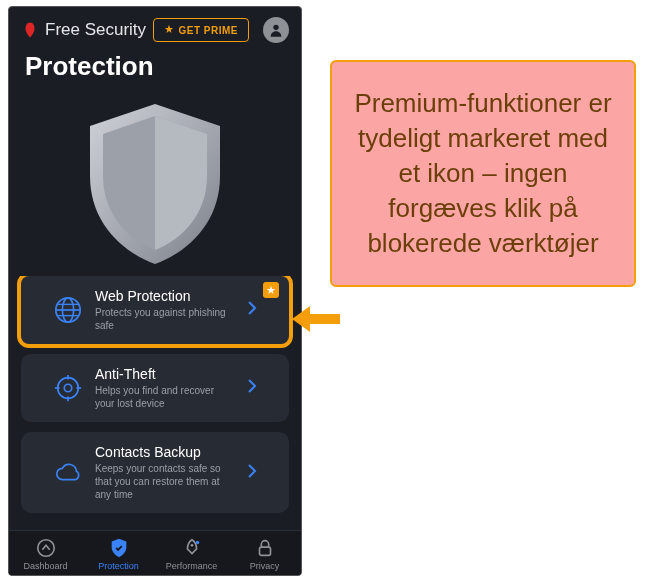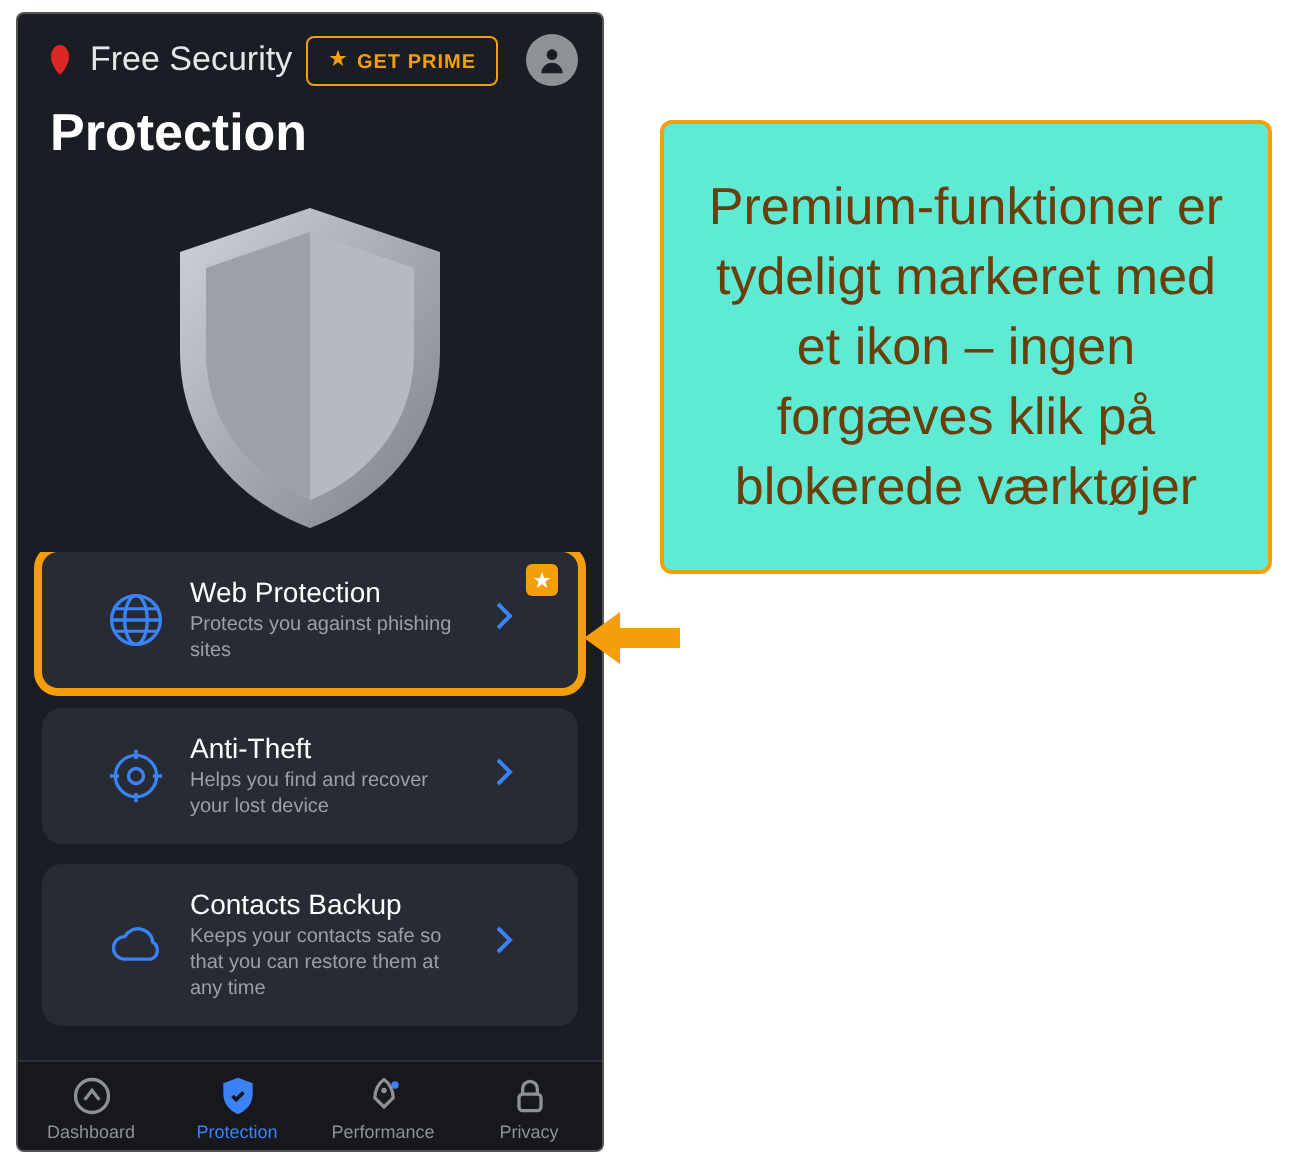--- a/index.html
+++ b/index.html
@@ -106,21 +106,21 @@
   gap: 2px;
 }
 .nav-icon { width: 22px; height: 22px; }
 .nav-label { font-size: 9px; color: #8e9196; }
 .nav-item.active .nav-label { color: #3b82f6; }
 
 .callout {
   position: absolute;
   left: 330px; top: 60px;
   width: 306px;
-  background: #5eead4;
+  background: #fca5a5;
   border: 2px solid #f59e0b;
   border-radius: 6px;
   padding: 24px 18px;
   color: #6b3f0a;
   font-size: 26px;
   font-weight: 500;
   text-align: center;
   line-height: 1.35;
 }
 .arrow {
@@ -185,21 +185,21 @@
         <svg viewBox="0 0 32 32" width="30" height="30">
             <circle cx="16" cy="16" r="13" fill="none" stroke="#3b82f6" stroke-width="1.8"></circle>
             <ellipse cx="16" cy="16" rx="6" ry="13" fill="none" stroke="#3b82f6" stroke-width="1.8"></ellipse>
             <line x1="3" y1="16" x2="29" y2="16" stroke="#3b82f6" stroke-width="1.8"></line>
             <line x1="5" y1="10" x2="27" y2="10" stroke="#3b82f6" stroke-width="1.5"></line>
             <line x1="5" y1="22" x2="27" y2="22" stroke="#3b82f6" stroke-width="1.5"></line>
           </svg>
       </span>
       <div class="card-body">
         <div class="card-title">Web Protection</div>
-        <div class="card-sub">Protects you against phishing sites</div>
+        <div class="card-sub">Protects you against phishing safe</div>
       </div>
       <span class="chev">
         <svg width="10" height="14" viewBox="0 0 8 14">
             <path d="M1 1l6 6-6 6" fill="none" stroke="#3b82f6" stroke-width="2"></path>
           </svg>
       </span>
     </div>
 
     <div class="card">
       <span class="card-icon">

